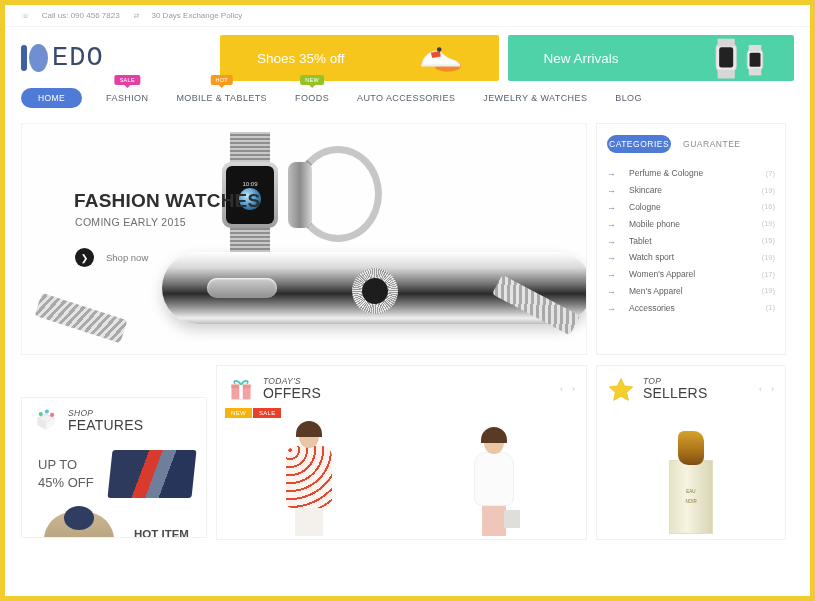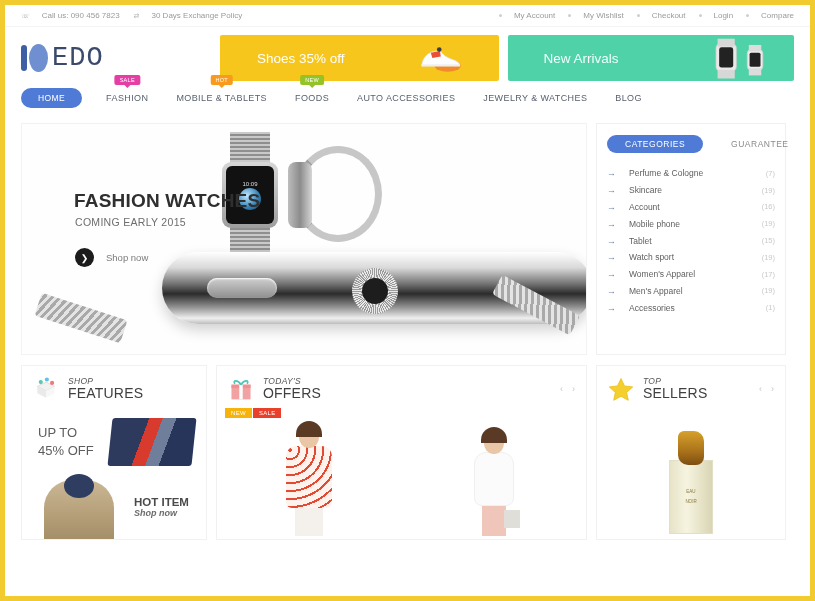--- a/index.html
+++ b/index.html
@@ -172,35 +172,35 @@
   .wChainR {
     position:absolute; right: 6px; top: 170px; width: 88px; height: 22px;
     background: repeating-linear-gradient(65deg,#e4e4e4 0 3px,#a9a9a9 3px 6px);
     transform: rotate(28deg); border-radius: 4px;
   }
 
   .sidebar { width: 190px; height: 232px; border: 1px solid #f0f0f0; background:#fff; }
   .sb-tabs { display: flex; align-items: center; gap: 10px; padding: 11px 10px 10px 10px; }
   .sb-tab {
     font-size: 8.5px; letter-spacing: .5px; color: #8b8b8b; cursor: pointer;
-    padding: 4px 18px; border-radius: 10px; text-align: center;
+    padding: 4px 2px; border-radius: 10px; text-align: center;
   }
   .sb-tab.active { background: #4f7bd6; color: #fff; }
   .cat-list { padding: 2px 10px 0 10px; }
   .cat-row {
     display: flex; align-items: center; font-size: 8.5px; color: #5f5f5f;
     padding: 3.4px 0; cursor: pointer;
   }
   .cat-arrow { color: #6f7fb5; font-size: 9px; width: 22px; }
   .cat-count { margin-left: auto; color: #c9c9c9; font-size: 7.5px; }
 
   
   .bottom { display: flex; padding: 10px 16px 0 16px; gap: 9px; }
   .panel { border: 1px solid #f1f1f1; background: #fff; position: relative; overflow: hidden; }
-  .p1 { width: 186px; height: 175px; }
+  .p1 { width: 186px; height: 141px; margin-top: 32px; }
   .p2 { width: 371px; height: 175px; }
   .p3 { width: 190px; height: 175px; }
   .p-head { display: flex; align-items: center; padding: 10px 11px 4px 11px; gap: 9px; }
   .p-ico { width: 26px; height: 26px; position: relative; flex: none; }
   .p-titles { line-height: 1.05; }
   .p-top { font-size: 8.5px; font-style: italic; color: #555; letter-spacing: .3px; }
   .p-bot { font-size: 14px; color: #404040; letter-spacing: .2px; }
   .arrows { margin-left: auto; display: flex; gap: 9px; color: #c5c5c5; font-size: 9px; }
   .arrows span { cursor: pointer; }
 
@@ -268,42 +268,20 @@
     <div class="left">
       <div class="tb-item">
         <span class="tb-ico">☏</span>
         <span>Call us: 090 456 7823</span>
       </div>
       <div class="tb-item">
         <span class="tb-ico">⇄</span>
         <span>30 Days Exchange Policy</span>
       </div>
     </div>
-    <div class="right">
-      <div class="tb-item">
-        <i class="dot"></i>
-        <span>My Account</span>
-          </div>
-      <div class="tb-item">
-        <i class="dot"></i>
-        <span>My Wishlist</span>
-          </div>
-      <div class="tb-item">
-        <i class="dot"></i>
-        <span>Checkout</span>
-          </div>
-      <div class="tb-item">
-        <i class="dot"></i>
-        <span>Login</span>
-          </div>
-      <div class="tb-item">
-        <i class="dot"></i>
-        <span>Compare</span>
-          </div>
-    </div>
   </div>
 
 
   <div class="brandrow">
     <div class="logo">
       <span class="logo-mark">
         <i class="lm1"></i>
             <i class="lm2"></i>
       </span>
       <span class="logo-text">EDO</span>
@@ -393,21 +371,21 @@
           <span>Perfume &amp; Cologne</span>
           <span class="cat-count">(7)</span>
         </div>
         <div class="cat-row">
           <span class="cat-arrow">→</span>
           <span>Skincare</span>
           <span class="cat-count">(19)</span>
         </div>
         <div class="cat-row">
           <span class="cat-arrow">→</span>
-          <span>Account</span>
+          <span>Cologne</span>
           <span class="cat-count">(16)</span>
         </div>
         <div class="cat-row">
           <span class="cat-arrow">→</span>
           <span>Mobile phone</span>
           <span class="cat-count">(19)</span>
         </div>
         <div class="cat-row">
           <span class="cat-arrow">→</span>
           <span>Tablet</span>

